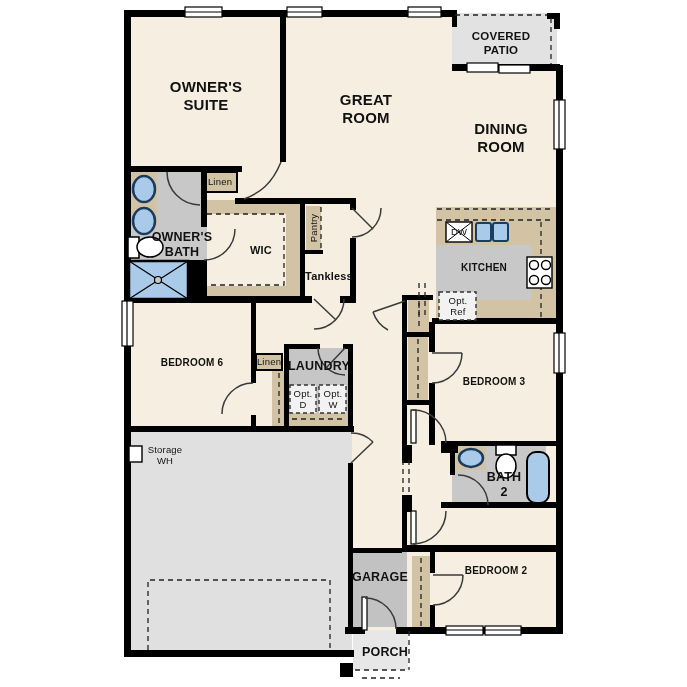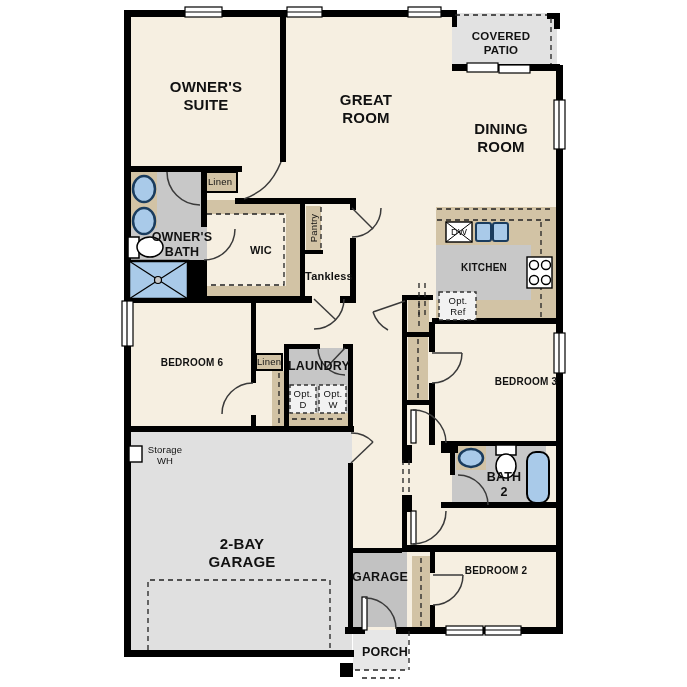--- a/index.html
+++ b/index.html
@@ -286,23 +286,21 @@
   <div class="lbl room" style="left:192px;top:363px">BEDROOM 6</div>
   <div class="lbl tiny" style="left:269px;top:362px">Linen</div>
   <div class="lbl mid" style="left:319px;top:366px">LAUNDRY</div>
   <div class="lbl tiny" style="left:303px;top:399px">Opt.
 D</div>
   <div class="lbl tiny" style="left:333px;top:399px">Opt.
 W</div>
   <div class="lbl tiny" style="left:458px;top:306px">Opt.
 Ref</div>
   <div class="lbl tiny" style="left:459px;top:232px">DW</div>
-  <div class="lbl room" style="left:526px;top:382px">BEDROOM 3</div>
+  <div class="lbl room" style="left:494px;top:382px">BEDROOM 3</div>
   <div class="lbl mid" style="left:504px;top:485px">BATH
 2</div>
   <div class="lbl room" style="left:496px;top:571px">BEDROOM 2</div>
   <div class="lbl tiny" style="left:165px;top:455px">Storage
 WH</div>
-  <div class="lbl big" style="left:242px;top:553px">2-BAY
-GARAGE</div>
   <div class="lbl mid" style="left:380px;top:577px">GARAGE</div>
   <div class="lbl mid" style="left:385px;top:652px">PORCH</div>
 </div>
 
 </body></html>

